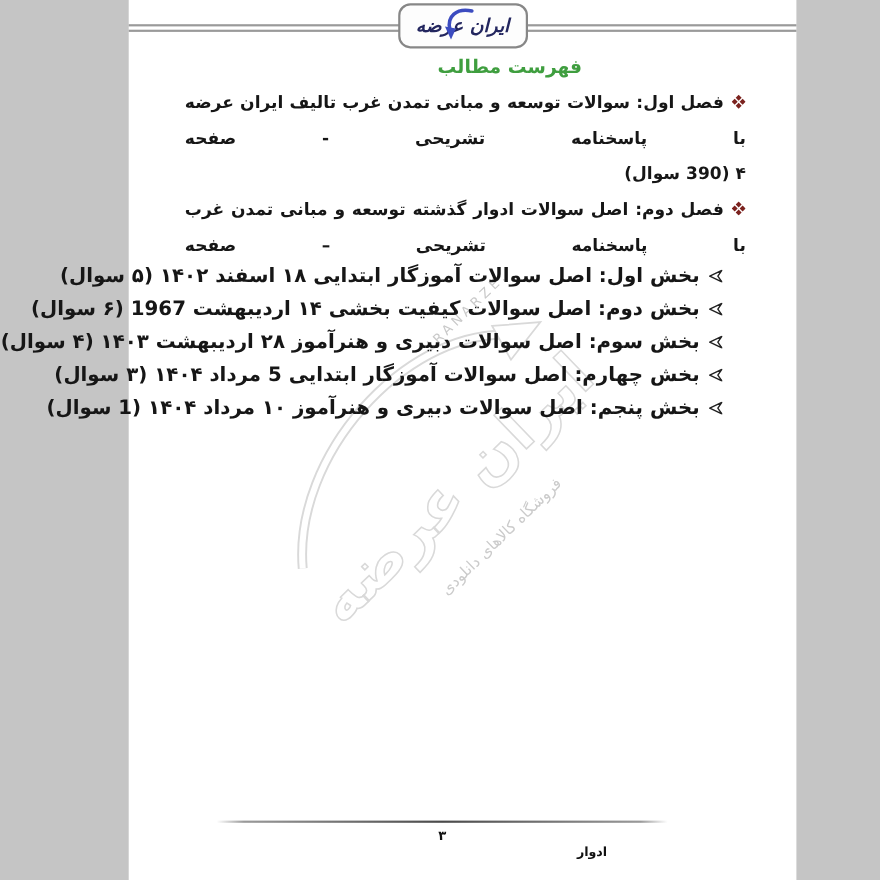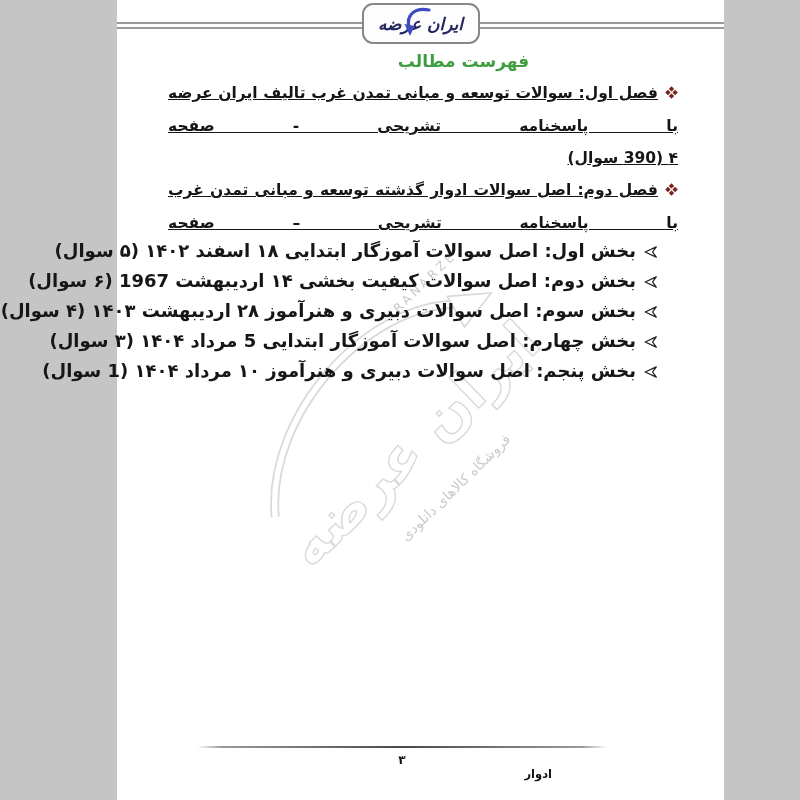--- a/index.html
+++ b/index.html
@@ -32,21 +32,21 @@
   .logo-arrow { position:absolute; left:50%; margin-left:-24px; top:1px; z-index:2; pointer-events:none; }
   .toc-title {
     position:absolute; top:51px; left:0; width:100%; text-align:center;
     font-size:17px; font-weight:bold; color:#3f9e3f; z-index:2;margin-left:43px;
   }
   
   .content {
     position:absolute; top:77px; right:46px; width:510px;
     direction:rtl; color:#161616; z-index:2;
   }
-  .ch-line { font-size:15.5px; font-weight:bold; line-height:32px;text-decoration:underline; }
+  .ch-line { font-size:15.5px; font-weight:bold; line-height:32px; }
   .ch-line1 { text-align:justify; text-align-last:justify; }
   .ch-line2 { text-align:right; }
   .ch-bullet { display:inline-block; margin-left:7px; vertical-align:-1px; }
   .sections { margin-top:-3px; }
   .section-row {
     font-size:18px; font-weight:bold; line-height:29px;
     padding-right:21px; white-space:nowrap;
   }
   .sec-bullet { display:inline-block; margin-left:8px; vertical-align:-1px; }
   

